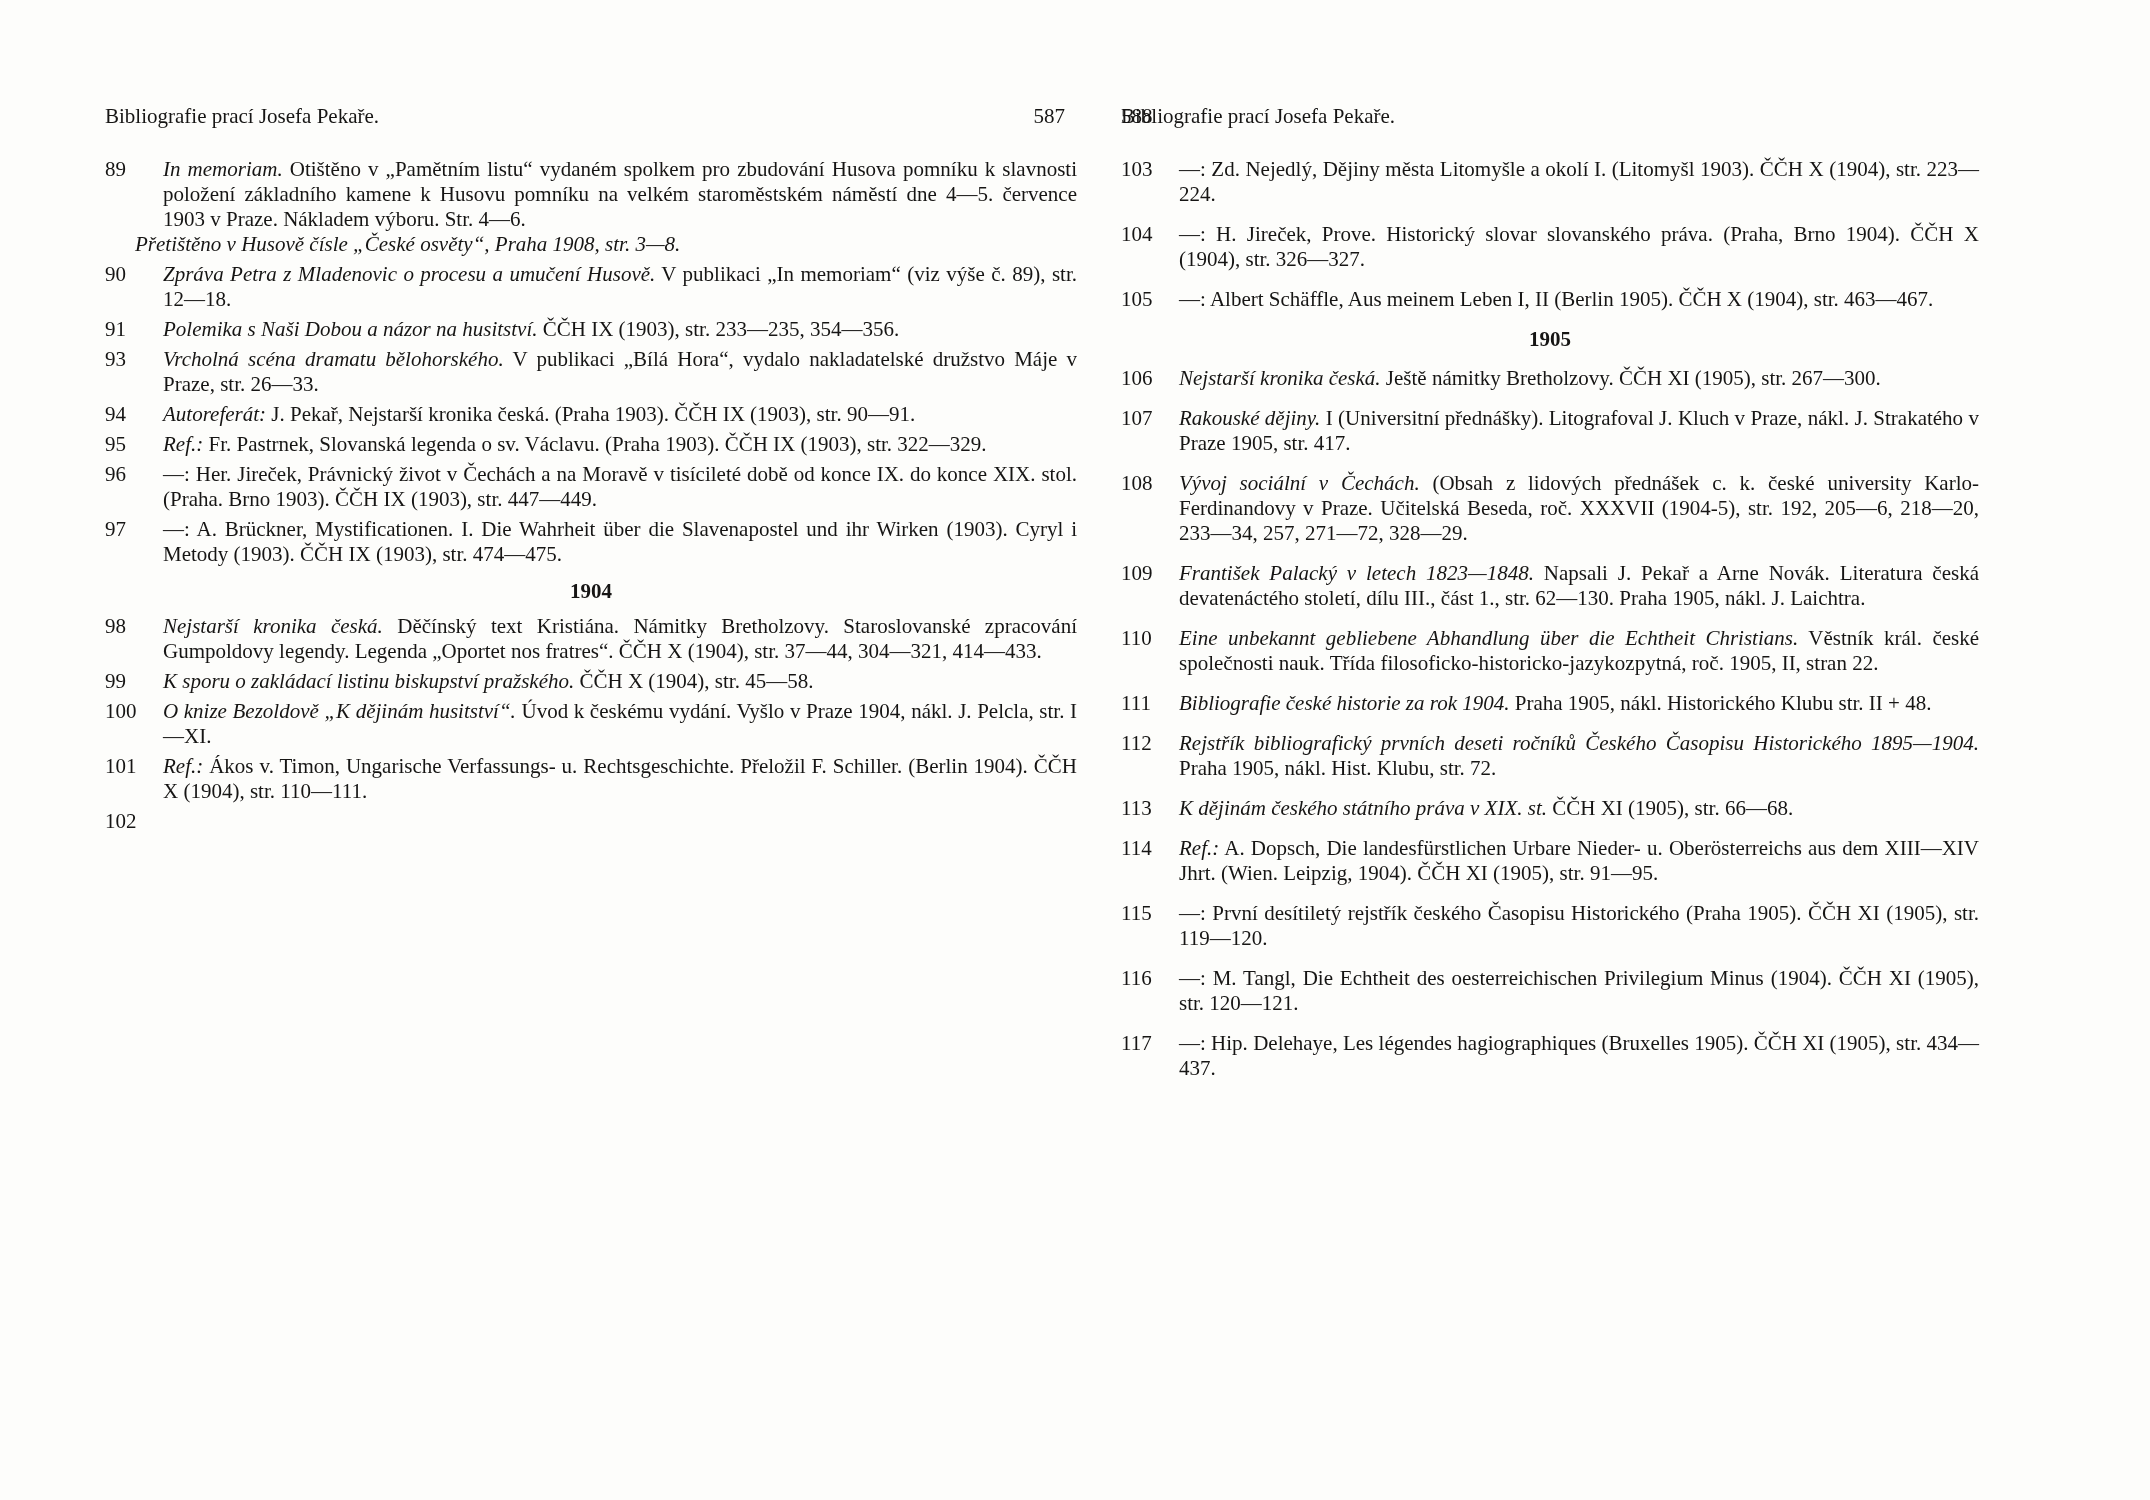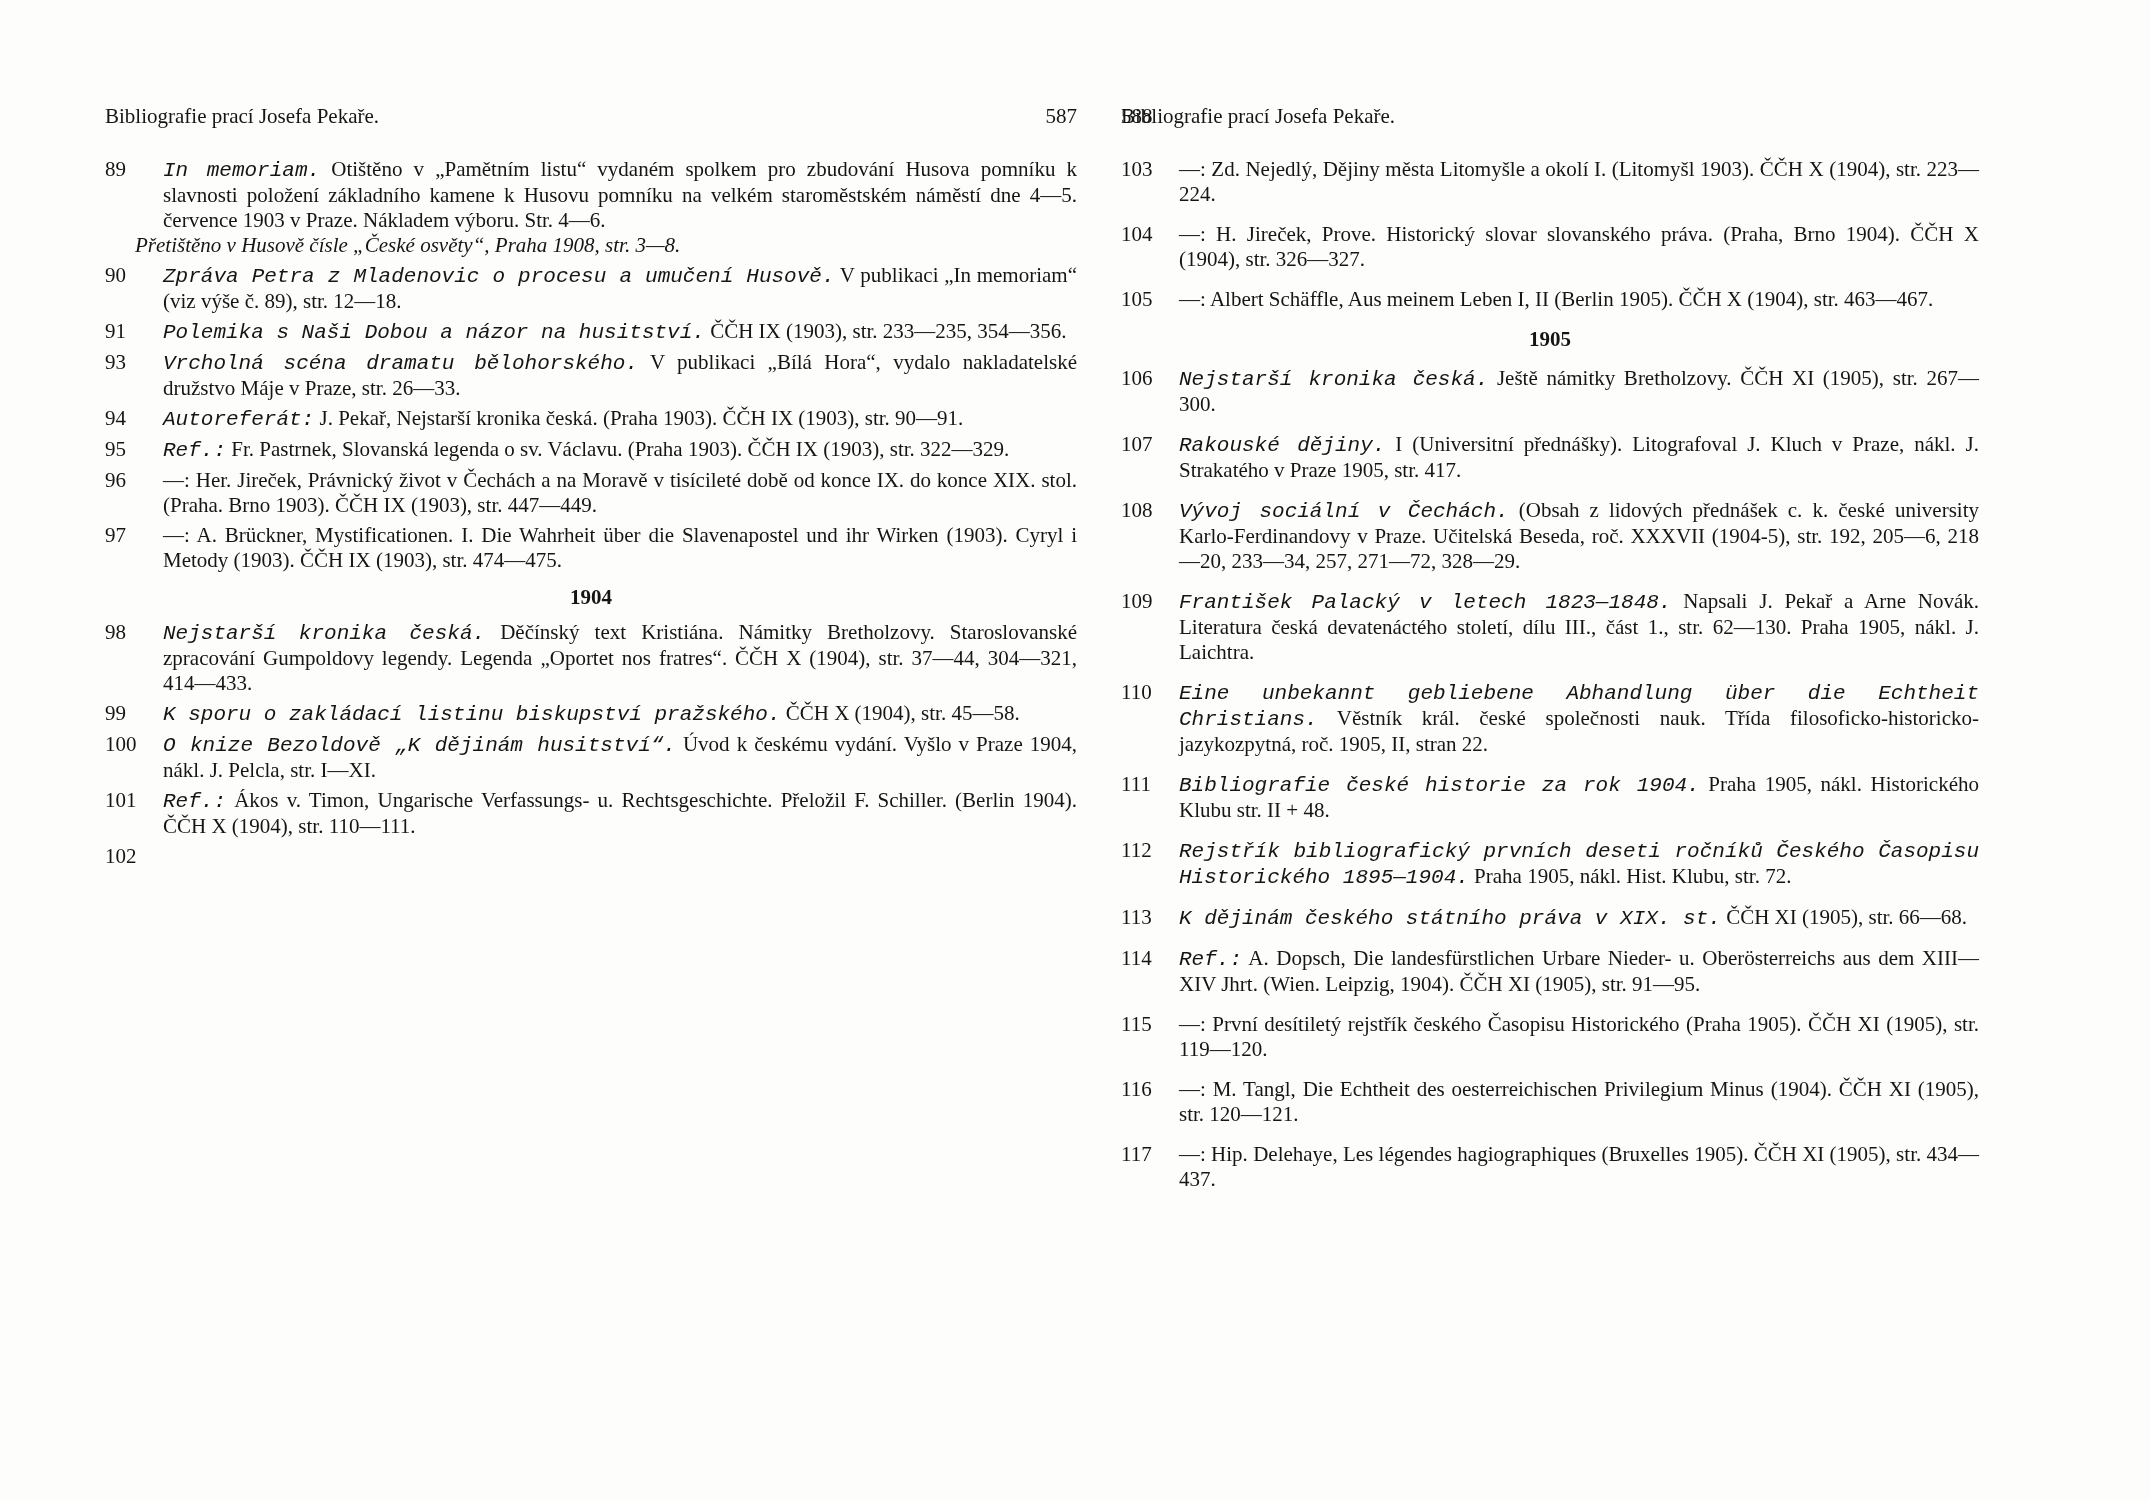--- a/index.html
+++ b/index.html
@@ -22,36 +22,36 @@
   .page-header {
     position: relative;
     height: 27px;
     margin-bottom: 26px;
     font-size: 21px;
     white-space: nowrap;
   }
   .header-title { position: absolute; left: 0; right: 0; text-align: left; }
   .page-left  .header-title { right: 188px; }
   .page-number { position: absolute; top: 0; }
-  .page-left  .page-number { right: 0; }
+  .page-left  .page-number { right: 12px; }
   .page-right .page-number { left: 0; }
 
   .entries {
     font-size: 21px;
     line-height: 25px;
     text-align: justify;
   }
   .entry {
     position: relative;
     padding-left: 58px;
     margin-bottom: 5px;
   }
   .page-right .entry { margin-bottom: 15px; }
   .entry-number { position: absolute; left: 0; top: 0; }
-  .italic { font-style: italic; font-family: Liberation Mono, monospace; }
+  .italic { font-style: italic; }
   .entry-note { margin-left: -28px; text-align: left; font-style: italic; }
   .year-heading {
     font-weight: bold;
     text-align: center;
     margin: 12px 0 10px;
   }
   .page-right .year-heading { margin: 6px 0 14px; }
 </style>
 </head>
 <body>

